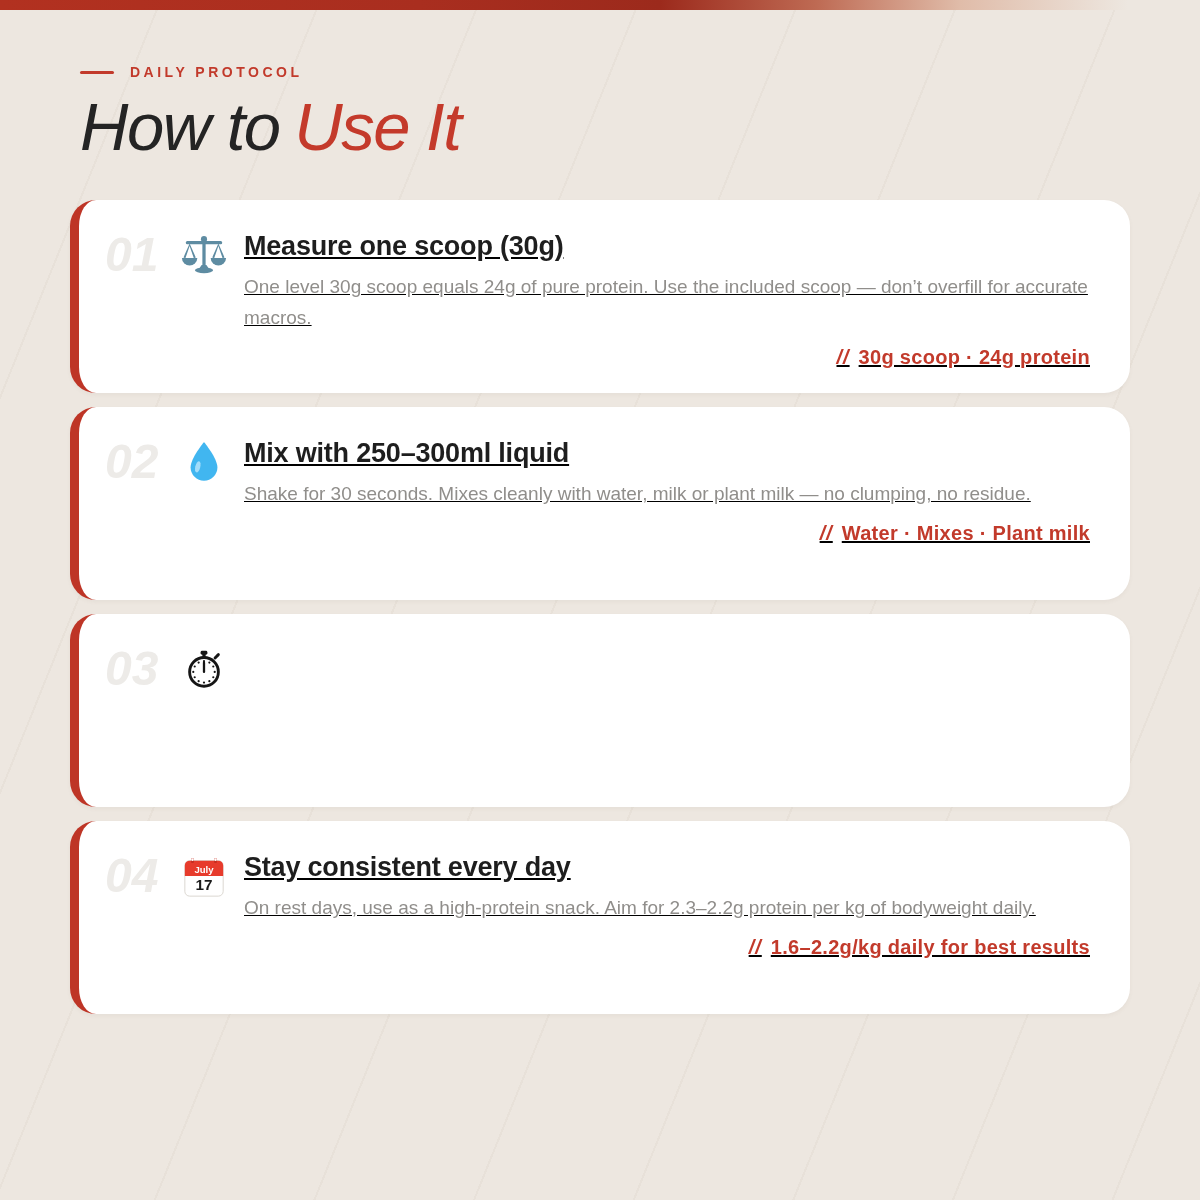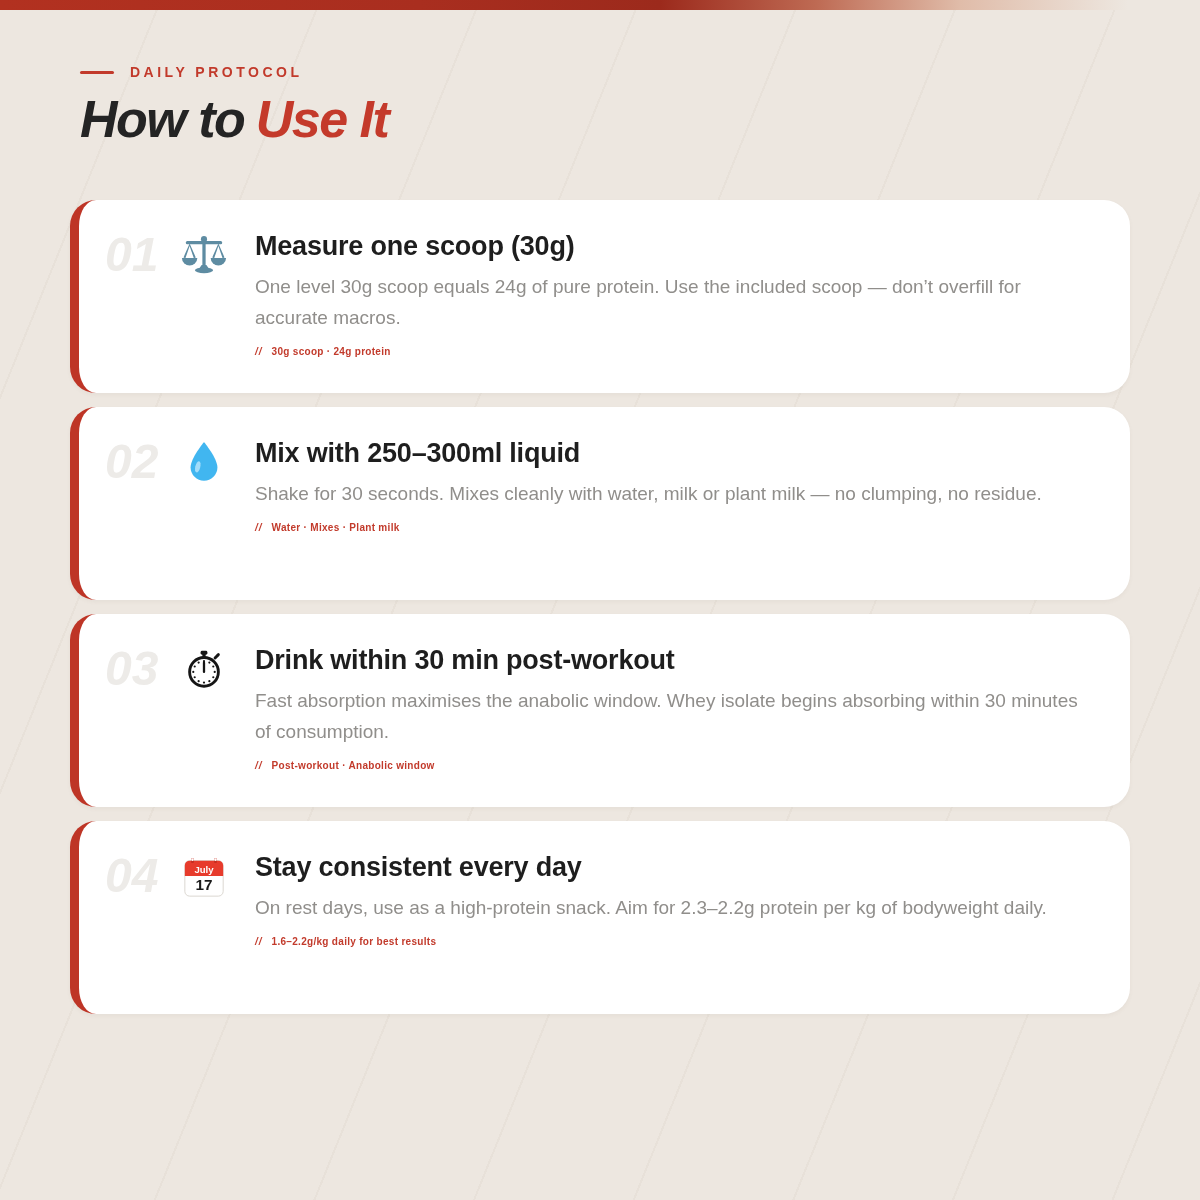--- a/index.html
+++ b/index.html
@@ -26,22 +26,22 @@
   }
   .header { position:absolute; top:64px; left:80px; }
   .eyebrow-row { display:flex; align-items:center; gap:16px; }
   .eyebrow-dash { width:34px; height:3px; border-radius:2px; background:#C23A2B; }
   .eyebrow {
     font-size:14px; font-weight:700; letter-spacing:3.5px;
     color:#C23A2B;
   }
   h1.page-title {
     margin-top:12px;
-    font-size:52px; line-height:1.05;
-    font-weight:700; font-style:italic;
+    font-size:67px; line-height:1.05;
+    font-weight:400; font-style:italic;
     letter-spacing:-1.5px;
     color:#242424;
     white-space:nowrap;
   }
   h1 .accent { color:#C43A2B; margin-left:0.22em; }
 
   .steps { position:absolute; top:200px; left:70px; width:1060px;
     display:flex; flex-direction:column; gap:14px; }
   .card {
     background:#FFFFFF;
@@ -54,36 +54,36 @@
   }
   .step-number {
     width:76px; flex-shrink:0;
     font-size:48px; line-height:1.05;
     font-weight:800; font-style:italic;
     color:#EDEBE8;
     margin-top:0px;
   }
   .step-icon { width:46px; height:46px; flex-shrink:0; margin-top:2px; }
   .step-icon svg { width:100%; height:100%; display:block; }
-  .step-content { margin-left:28px; flex:1; }
+  .step-content { margin-left:17px; flex:1;text-decoration:underline; }
   .step-title {
     font-size:27px; font-weight:800;
     letter-spacing:-0.2px; color:#1E1E1E;
     line-height:1.2;
   }
   .step-desc {
     margin-top:10px;
     font-size:19px; line-height:1.62;
     color:#908E8B;
     max-width:875px;
   }
   .step-tag {
     margin-top:12px;
-    font-size:10px; font-weight:700;
-    color:#C23A2B; letter-spacing:0.3px;
+    font-size:20px; font-weight:700;
+    color:#C23A2B; letter-spacing:0.3px;text-align:right;
   }
   .step-tag .slashes { font-style:italic; font-weight:800; margin-right:9px; letter-spacing:1px; }
 </style>
 </head>
 <body>
 
 <div class="canvas">
   <div class="top-bar"></div>
 
   <div class="header">
@@ -153,25 +153,20 @@
               <circle cx="29.6" cy="36.7" r="1.15"></circle>
             <circle cx="24" cy="38.2" r="1.15"></circle>
               <circle cx="18.4" cy="36.7" r="1.15"></circle>
             <circle cx="14.3" cy="32.6" r="1.15"></circle>
               <circle cx="12.8" cy="27" r="1.15"></circle>
             <circle cx="14.3" cy="21.4" r="1.15"></circle>
               <circle cx="18.4" cy="17.3" r="1.15"></circle>
           </g>
         </svg>
       </div>
-      <div class="step-content">
-        <div class="step-title">Drink within 30 min post-workout</div>
-        <div class="step-desc">Fast absorption maximises the anabolic window. Whey isolate begins absorbing within 30 minutes of consumption.</div>
-        <div class="step-tag"><span class="slashes">//</span><span>Post-workout · Anabolic window</span></div>
-      </div>
     </div>
 
     <div class="card">
       <div class="step-number">04</div>
       <div class="step-icon">
         <svg viewBox="0 0 48 48" xmlns="http://www.w3.org/2000/svg">
           <rect x="4" y="8" width="40" height="37" rx="5" fill="#FFFFFF" stroke="#D9D5CF" stroke-width="1"></rect>
           <path d="M4 24 v-11 a5 5 0 0 1 5 -5 h30 a5 5 0 0 1 5 5 v11 Z" fill="#E73B2C"></path>
           <rect x="10.5" y="5.5" width="3" height="5" rx="1" fill="#C52D20"></rect>
           <rect x="34.5" y="5.5" width="3" height="5" rx="1" fill="#C52D20"></rect>

